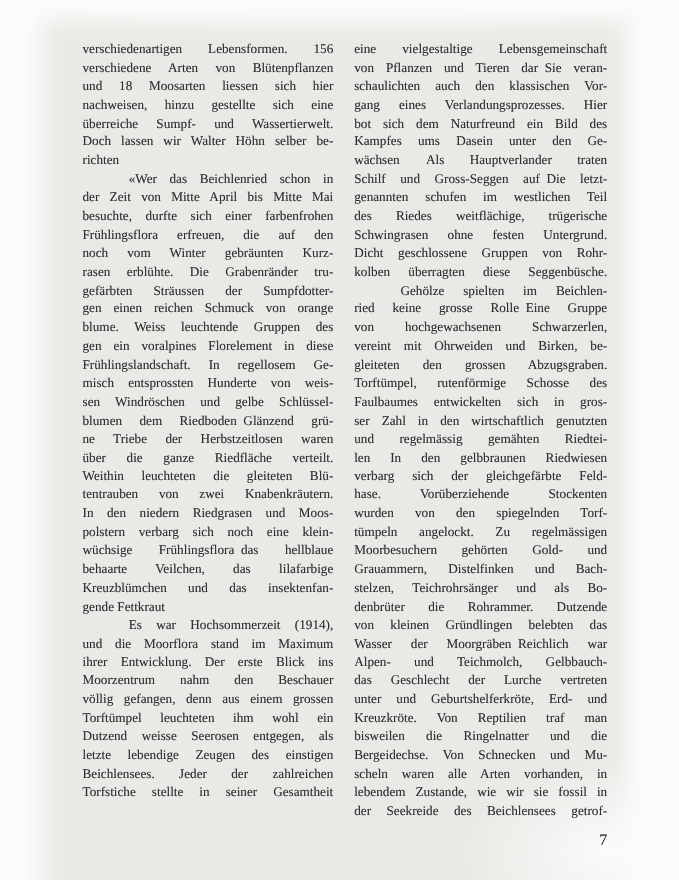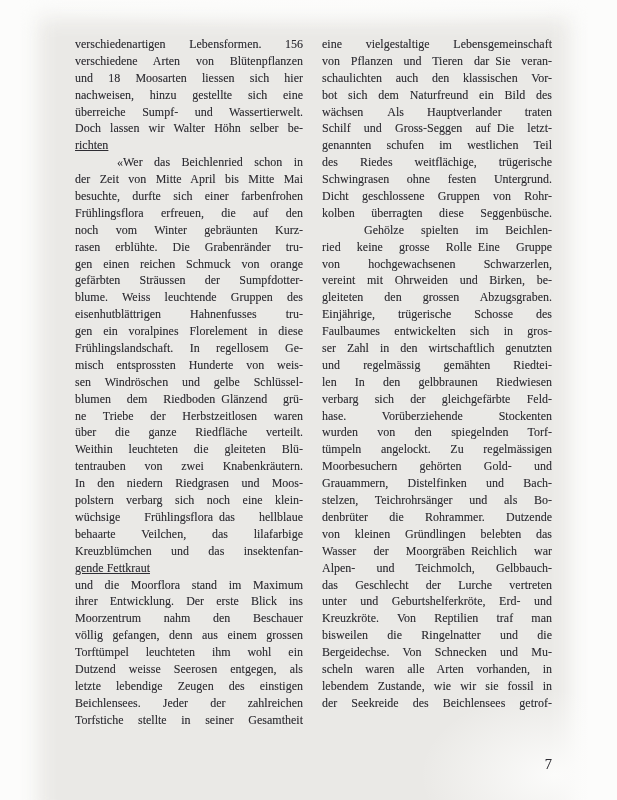--- a/index.html
+++ b/index.html
@@ -53,21 +53,20 @@
   .col-left  { left: 75px; }
   .col-right { left: 322px; width: 230px; }
   .line {
     display: block;
     height: 16.9px;
     text-align: justify;
     text-align-last: justify;
   }
   .line.lastline {
     text-align-last: left;
-    text-decoration: underline;
   }
   .line.indent {
     padding-left: 42px;
   }
   .page-number {
     position: absolute;
     left: 322px;
     top: 756px;
     width: 230px;
     text-align: right;
@@ -90,67 +89,69 @@
     <div class="line">nachweisen, hinzu gestellte sich eine</div>
     <div class="line">überreiche Sumpf- und Wassertierwelt.</div>
     <div class="line">Doch lassen wir Walter Höhn selber be-</div>
     <div class="line lastline">richten</div>
     <div class="line indent">«Wer das Beichlenried schon in</div>
     <div class="line">der Zeit von Mitte April bis Mitte Mai</div>
     <div class="line">besuchte, durfte sich einer farbenfrohen</div>
     <div class="line">Frühlingsflora erfreuen, die auf den</div>
     <div class="line">noch vom Winter gebräunten Kurz-</div>
     <div class="line">rasen erblühte. Die Grabenränder tru-</div>
+    <div class="line">gefärbten Sträussen der Sumpfdotter-</div>
     <div class="line">gen einen reichen Schmuck von orange</div>
-    <div class="line">gefärbten Sträussen der Sumpfdotter-</div>
     <div class="line">blume. Weiss leuchtende Gruppen des</div>
-    <div class="line">eisenhutblättrigen Hahnenfusses tru-</div>
     <div class="line">gen ein voralpines Florelement in diese</div>
     <div class="line">Frühlingslandschaft. In regellosem Ge-</div>
     <div class="line">misch entsprossten Hunderte von weis-</div>
     <div class="line">sen Windröschen und gelbe Schlüssel-</div>
     <div class="line">blumen dem Riedboden Glänzend grü-</div>
     <div class="line">ne Triebe der Herbstzeitlosen waren</div>
     <div class="line">über die ganze Riedfläche verteilt.</div>
     <div class="line">Weithin leuchteten die gleiteten Blü-</div>
     <div class="line">tentrauben von zwei Knabenkräutern.</div>
     <div class="line">In den niedern Riedgrasen und Moos-</div>
     <div class="line">polstern verbarg sich noch eine klein-</div>
     <div class="line">wüchsige Frühlingsflora das hellblaue</div>
     <div class="line">behaarte Veilchen, das lilafarbige</div>
     <div class="line">Kreuzblümchen und das insektenfan-</div>
     <div class="line lastline">gende Fettkraut</div>
+    <div class="line indent">Es war Hochsommerzeit (1914),</div>
     <div class="line">und die Moorflora stand im Maximum</div>
     <div class="line">ihrer Entwicklung. Der erste Blick ins</div>
     <div class="line">Moorzentrum nahm den Beschauer</div>
     <div class="line">völlig gefangen, denn aus einem grossen</div>
     <div class="line">Torftümpel leuchteten ihm wohl ein</div>
     <div class="line">Dutzend weisse Seerosen entgegen, als</div>
     <div class="line">letzte lebendige Zeugen des einstigen</div>
     <div class="line">Beichlensees. Jeder der zahlreichen</div>
     <div class="line">Torfstiche stellte in seiner Gesamtheit</div>
   </div>
 <div class="col col-right">
     <div class="line">eine vielgestaltige Lebensgemeinschaft</div>
     <div class="line">von Pflanzen und Tieren dar Sie veran-</div>
     <div class="line">schaulichten auch den klassischen Vor-</div>
+    <div class="line">gang eines Verlandungsprozesses. Hier</div>
     <div class="line">bot sich dem Naturfreund ein Bild des</div>
+    <div class="line">Kampfes ums Dasein unter den Ge-</div>
     <div class="line">wächsen  Als Hauptverlander traten</div>
     <div class="line">Schilf und Gross-Seggen auf Die letzt-</div>
     <div class="line">genannten schufen im westlichen Teil</div>
     <div class="line">des Riedes weitflächige, trügerische</div>
     <div class="line">Schwingrasen ohne festen Untergrund.</div>
     <div class="line">Dicht geschlossene Gruppen von Rohr-</div>
     <div class="line">kolben überragten diese Seggenbüsche.</div>
     <div class="line indent">Gehölze spielten im Beichlen-</div>
     <div class="line">ried keine grosse Rolle Eine Gruppe</div>
     <div class="line">von hochgewachsenen Schwarzerlen,</div>
     <div class="line">vereint mit Ohrweiden und Birken, be-</div>
     <div class="line">gleiteten den grossen Abzugsgraben.</div>
-    <div class="line">Einjährige, trügerische Schosse des</div>
+    <div class="line">Torftümpel, rutenförmige Schosse des</div>
     <div class="line">Faulbaumes entwickelten sich in gros-</div>
     <div class="line">ser Zahl in den wirtschaftlich genutzten</div>
     <div class="line">und regelmässig gemähten Riedtei-</div>
     <div class="line">len  In den gelbbraunen Riedwiesen</div>
     <div class="line">verbarg sich der gleichgefärbte Feld-</div>
     <div class="line">hase. Vorüberziehende Stockenten</div>
     <div class="line">wurden von den spiegelnden Torf-</div>
     <div class="line">tümpeln angelockt. Zu regelmässigen</div>
     <div class="line">Moorbesuchern gehörten Gold- und</div>
     <div class="line">Grauammern, Distelfinken und Bach-</div>

